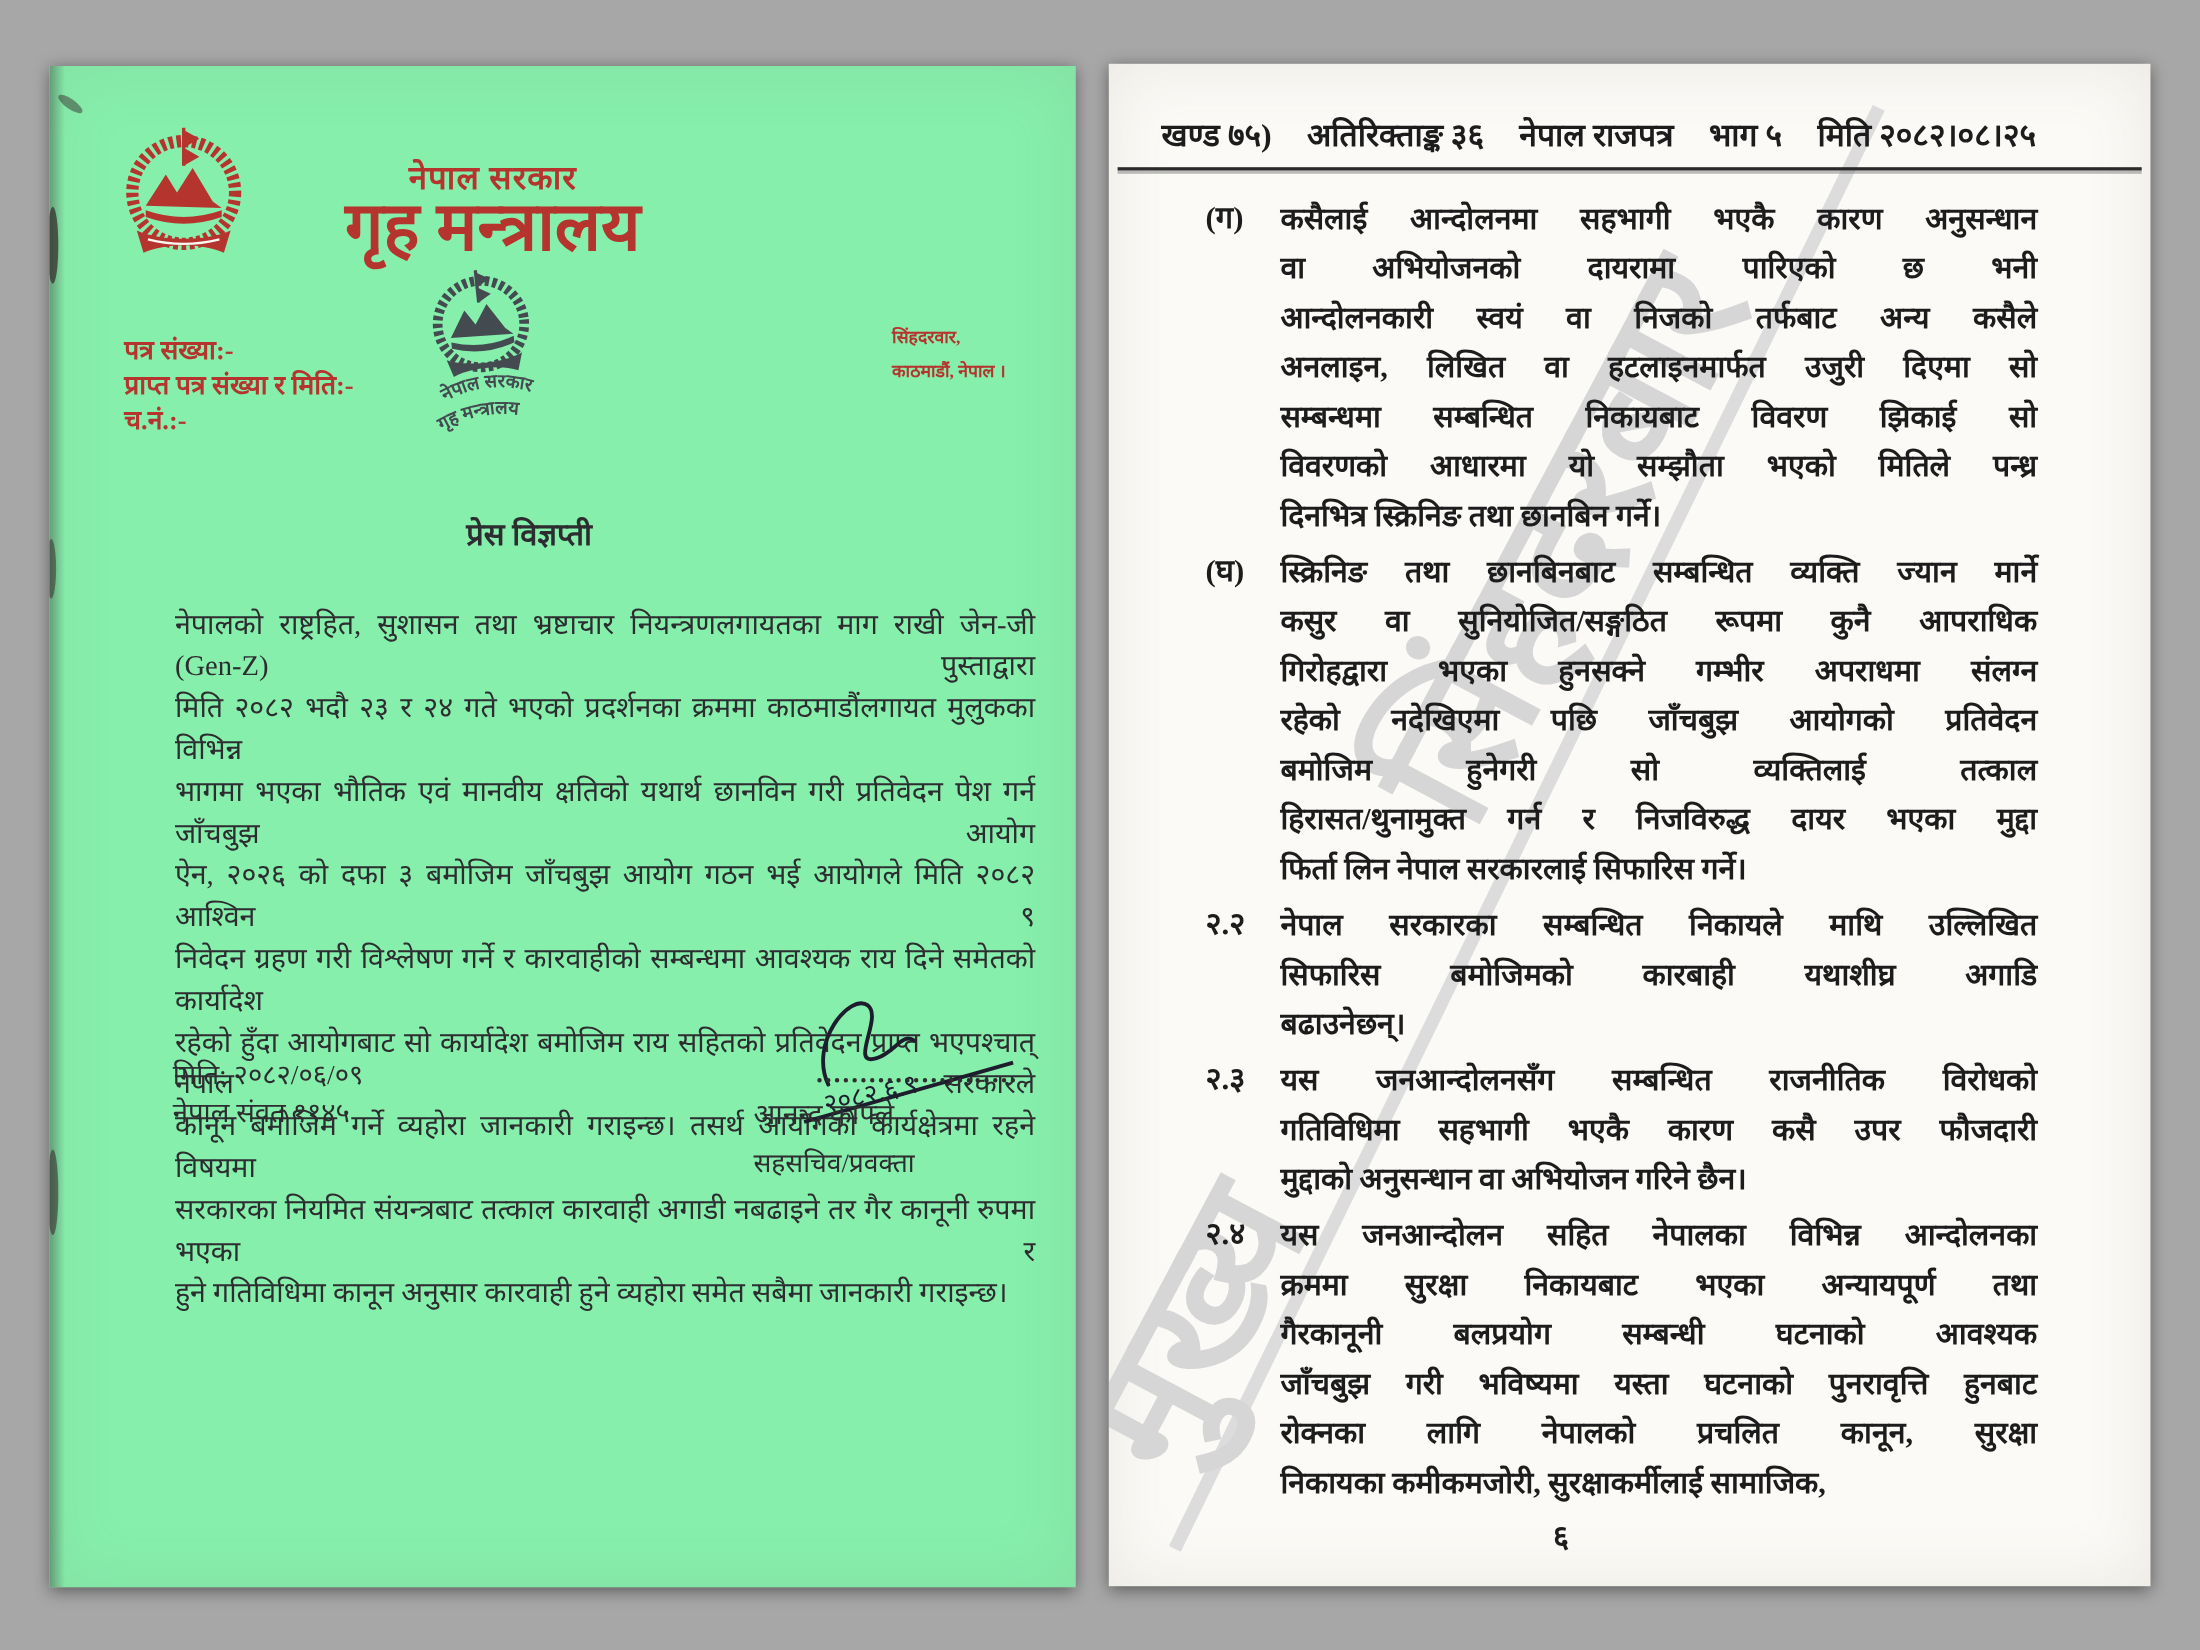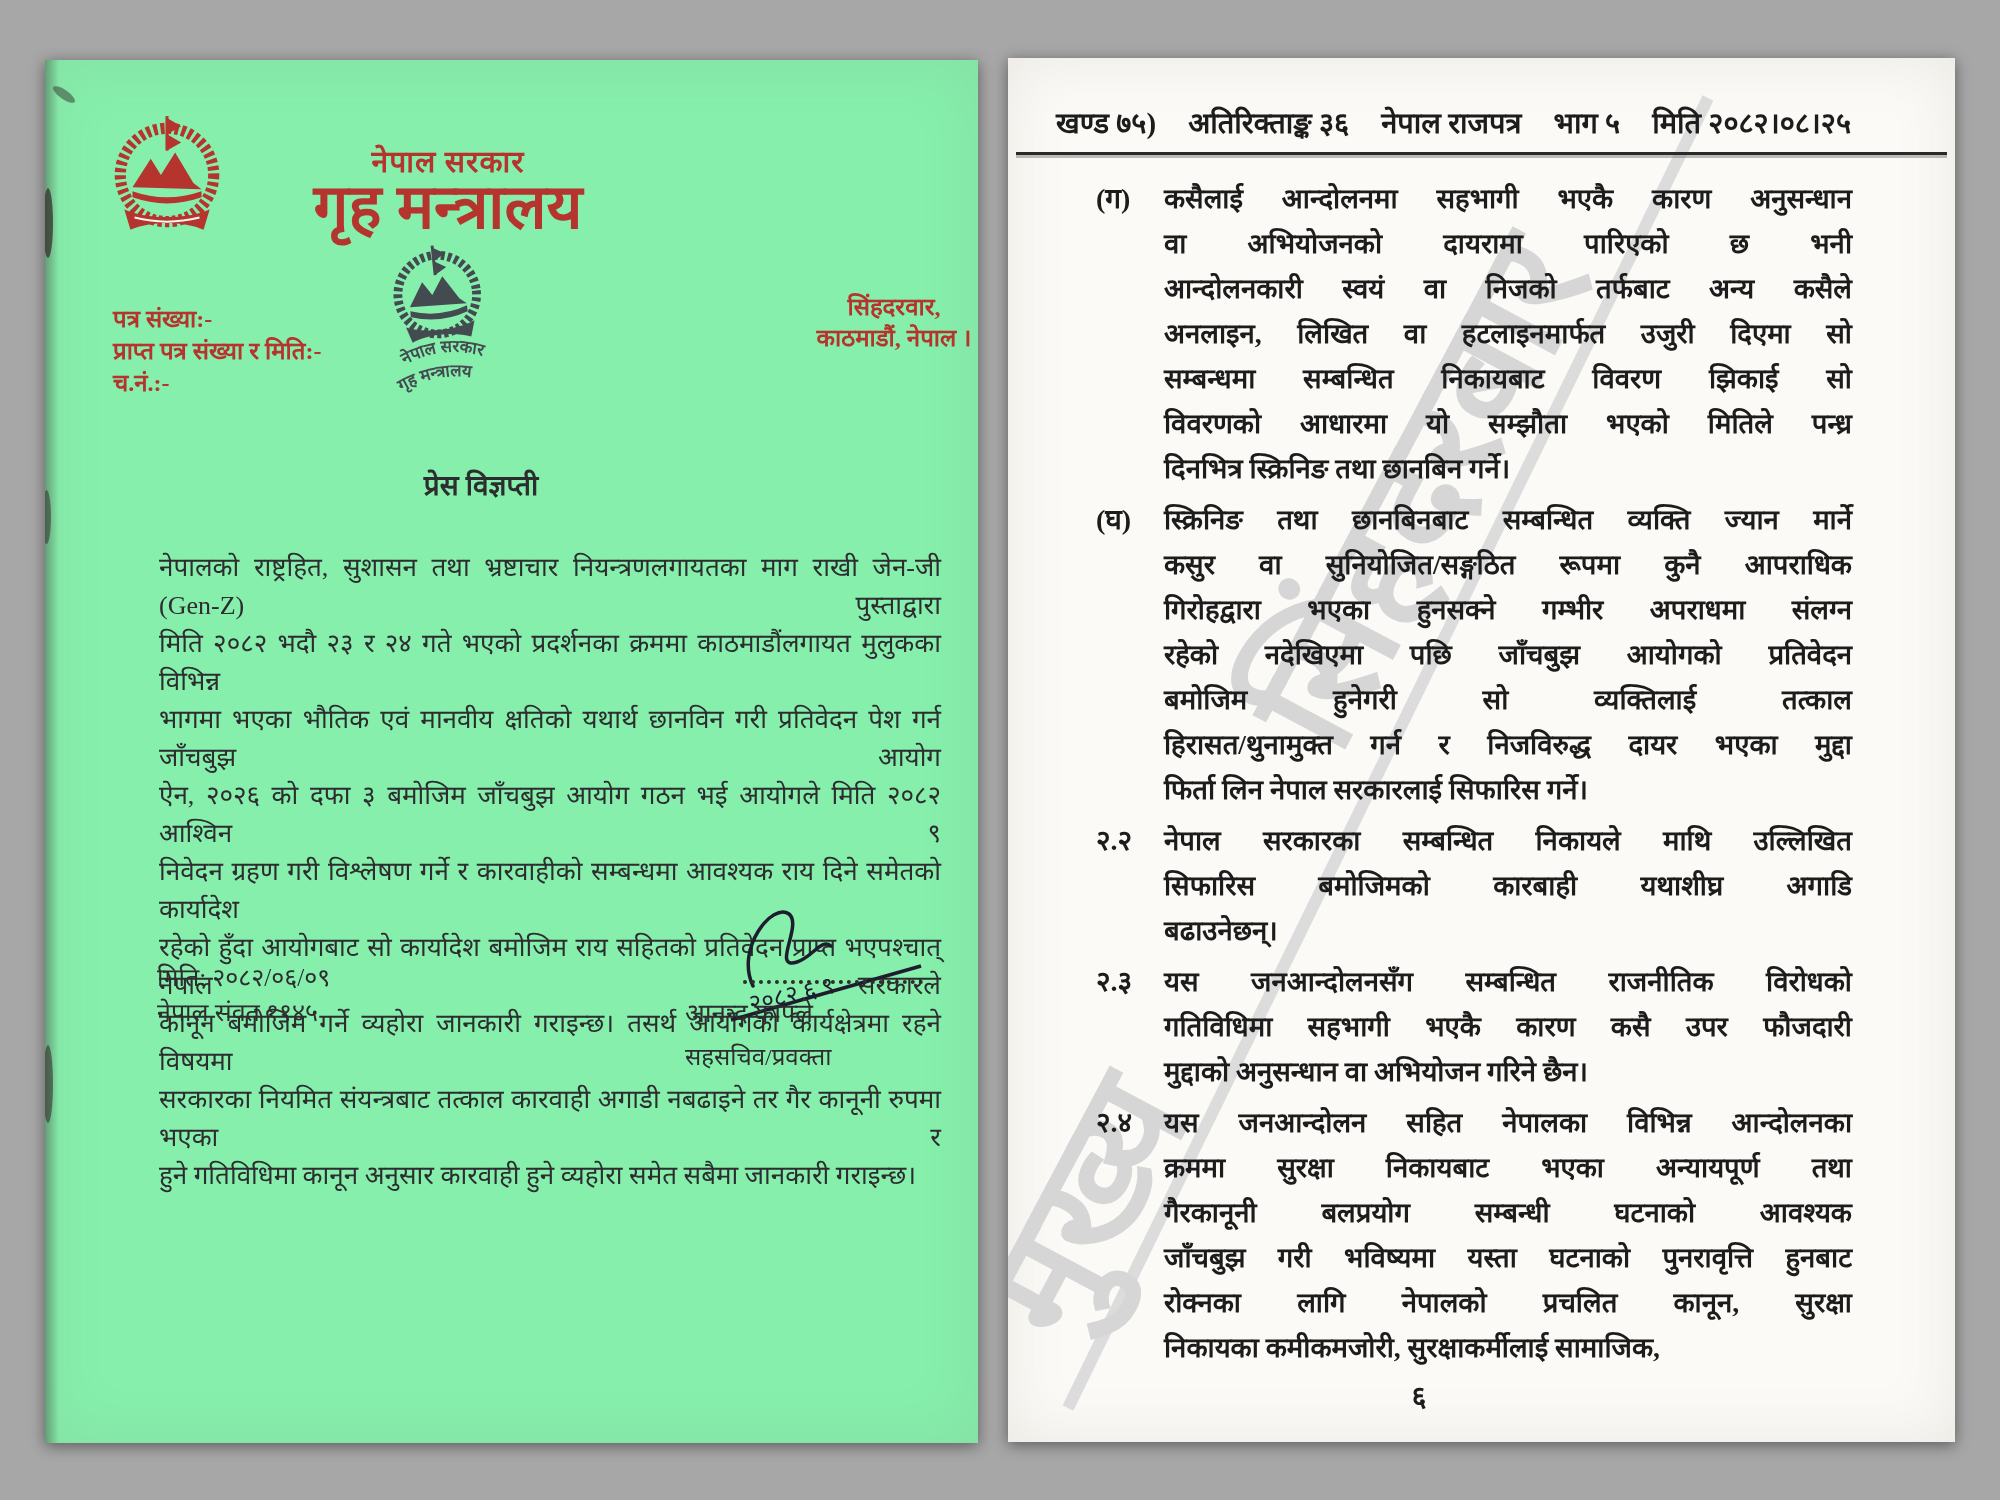--- a/index.html
+++ b/index.html
@@ -36,22 +36,22 @@
 
   .emblem-red{position:absolute;left:60px;top:52px;width:124px;height:132px;}
   .gov-line{position:absolute;left:103px;top:80px;width:600px;text-align:center;
     color:var(--red);font-weight:bold;font-size:30px;letter-spacing:1px;}
   .ministry-line{position:absolute;left:103px;top:114px;width:600px;text-align:center;
     color:var(--red);font-weight:bold;font-size:62px;line-height:66px;}
   .stamp{position:absolute;left:336px;top:182px;width:118px;height:158px;transform:rotate(-6deg);opacity:.92;}
 
   .ref-block{position:absolute;left:68px;top:243px;color:var(--red);
     font-size:24px;font-weight:bold;line-height:32px;}
-  .addr-block{position:absolute;left:766px;top:232px;width:166px;text-align:center;
-    color:var(--red);font-size:24px;font-weight:bold;line-height:31px;}
+  .addr-block{position:absolute;left:766px;top:232px;width:166px;
+    color:var(--red);font-size:16px;font-weight:bold;line-height:31px;}
 
   .press-title{position:absolute;left:0;top:388px;width:872px;text-align:center;
     color:var(--ink);font-size:28px;font-weight:bold;margin-top:17px;}
 
   .body-block{position:absolute;left:114px;top:476px;width:782px;
     color:var(--ink);font-size:26px;line-height:38px;margin-top:13px;}
   .jline{text-align:justify;text-align-last:justify;white-space:normal;}
   .jline.last{text-align-last:left;}
 
   .date-block{position:absolute;left:112px;top:900px;color:var(--ink);

